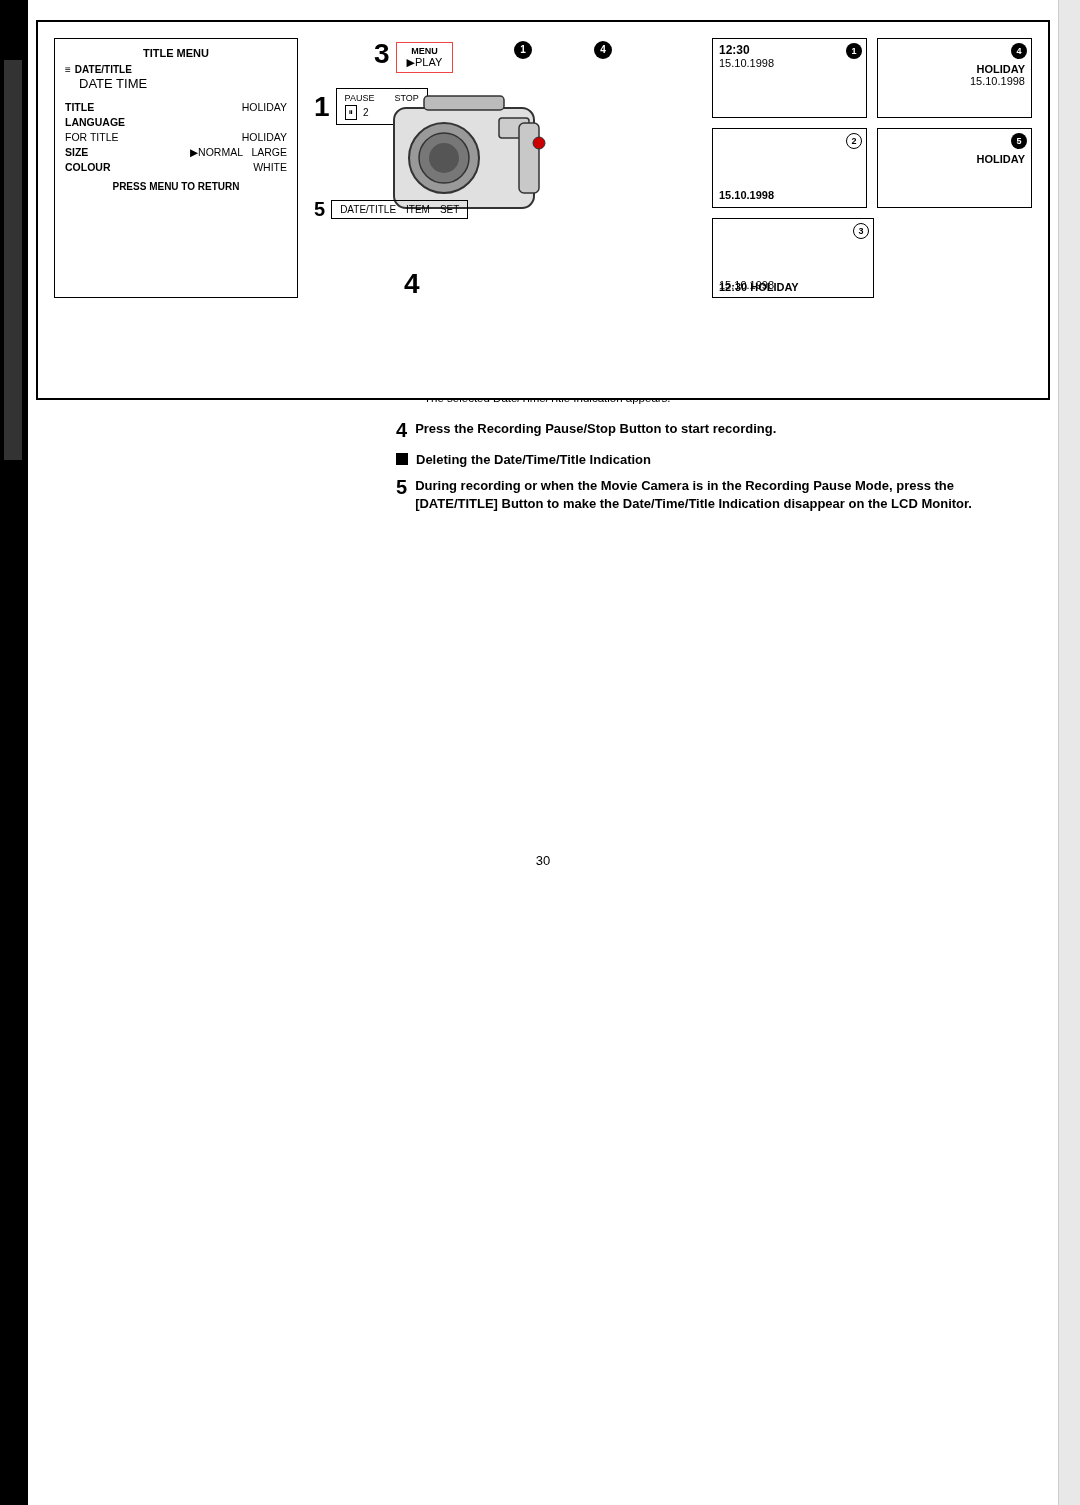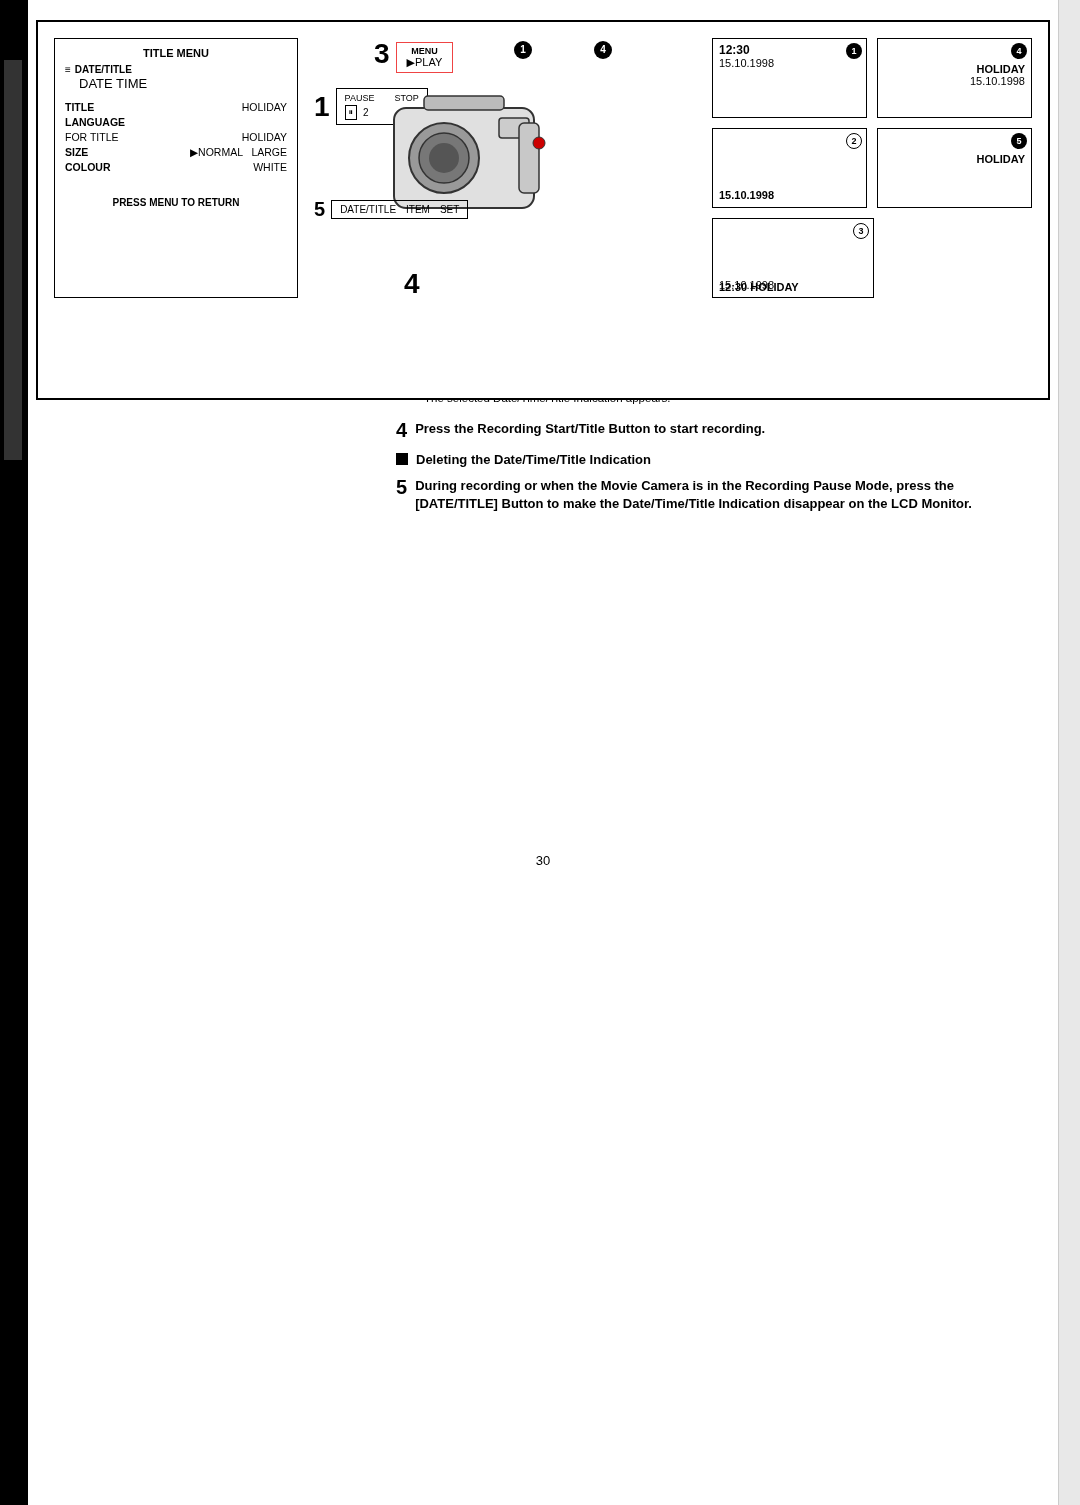--- a/index.html
+++ b/index.html
@@ -82,21 +82,21 @@
       display: flex;
       justify-content: space-between;
       margin-bottom: 3px;
       font-size: 10.5px;
     }
     .menu-row .label { font-weight: bold; }
     .press-menu {
       font-weight: bold;
       font-size: 10px;
       text-align: center;
-      margin-top: 24px;
+      margin-top: 8px;
     }
 
     .step-number {
       font-size: 28px;
       font-weight: bold;
     }
     .step-num-small {
       font-size: 22px;
       font-weight: bold;
     }
@@ -424,21 +424,21 @@
         <div class="bullet-item">
           <span class="bullet-dot">•</span>
           <span>The selected Date/Time/Title Indication appears.</span>
         </div>
       </div>
     </div>
 
     <div class="step-item">
       <div class="step-head">
         <span class="step-n">4</span>
-        <span class="step-text">Press the Recording Start/Title Button to start recording.</span>
+        <span class="step-text">Press the Recording Pause/Stop Button to start recording.</span>
       </div>
     </div>
 
     <div class="section-divider">
       <div class="black-square"></div>
       <span class="divider-text">Deleting the Date/Time/Title Indication</span>
     </div>
 
     <div class="step-item">
       <div class="step-head">

